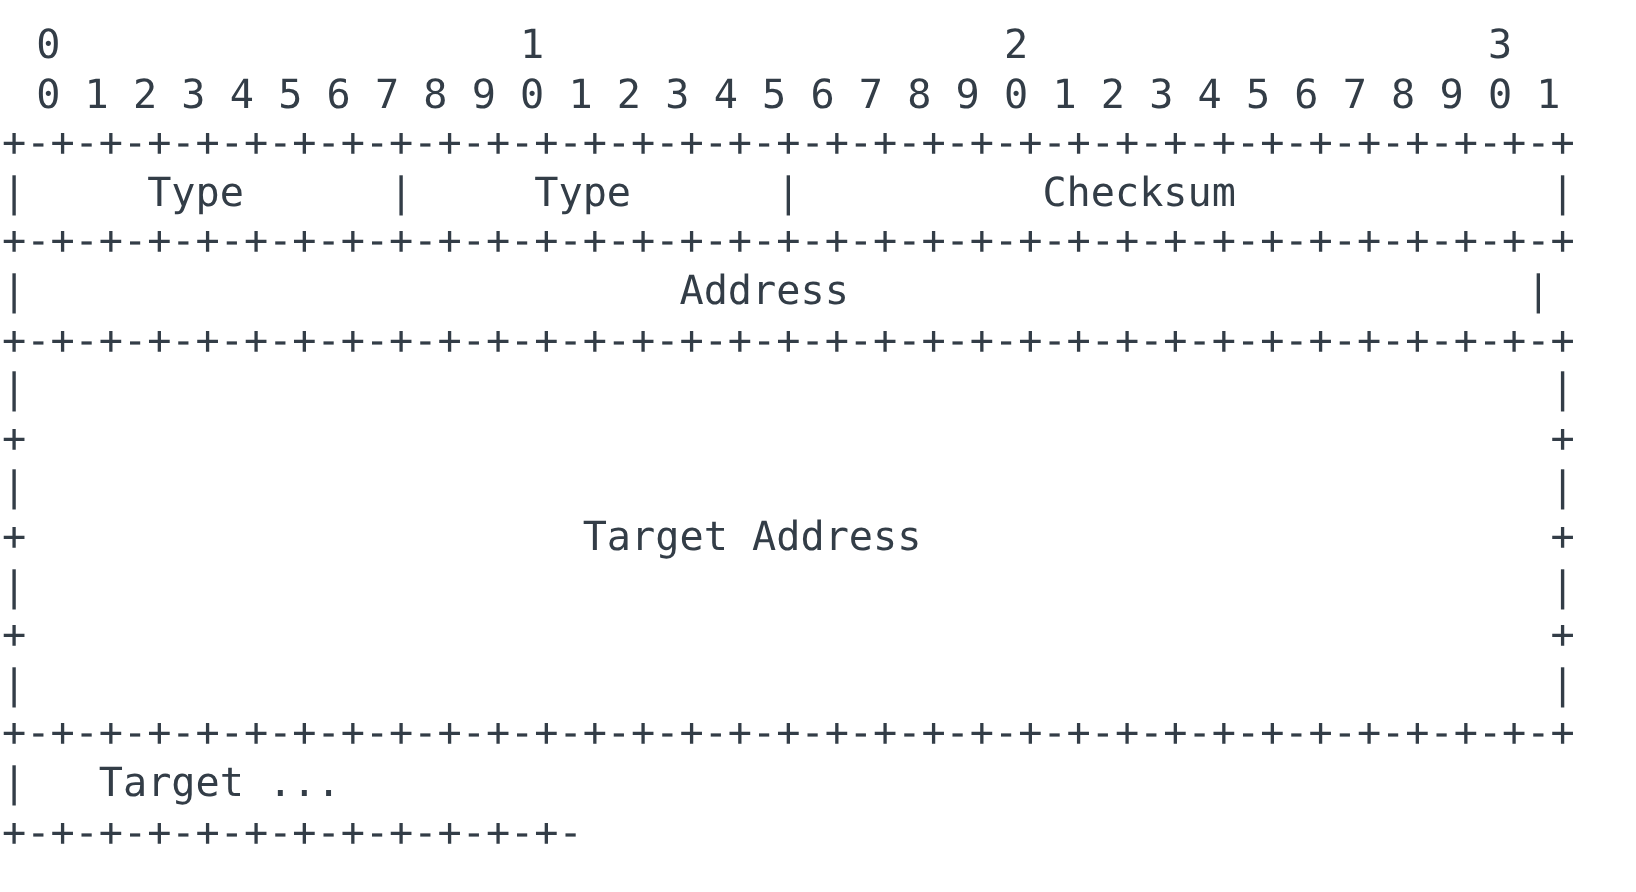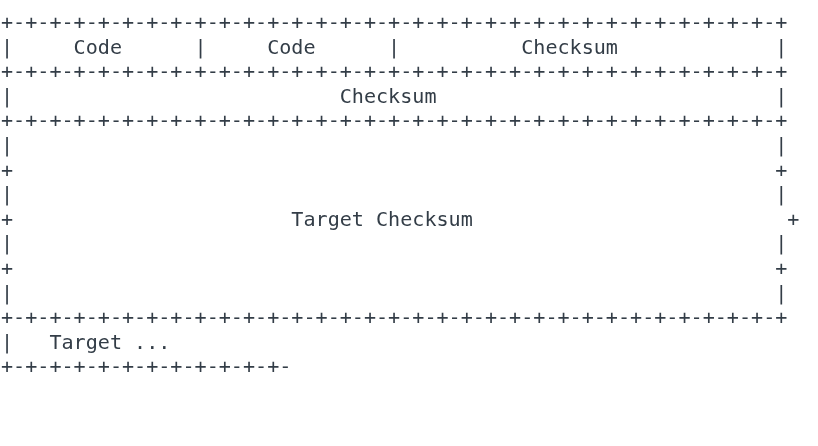--- a/index.html
+++ b/index.html
@@ -33,31 +33,35 @@
   }
   .ruler {
     margin-left: 5px;
   }
 </style>
 </head>
 <body>
 
 <div class="stage">
 
+  <div class="mono ruler">
+    <div class="line"> 0                   1                   2                   3</div>
+    <div class="line"> 0 1 2 3 4 5 6 7 8 9 0 1 2 3 4 5 6 7 8 9 0 1 2 3 4 5 6 7 8 9 0 1</div>
+  </div>
 
   <div class="mono body">
     <div class="line">+-+-+-+-+-+-+-+-+-+-+-+-+-+-+-+-+-+-+-+-+-+-+-+-+-+-+-+-+-+-+-+-+</div>
-    <div class="line">|     Code      |     Code      |          Checksum             |</div>
+    <div class="line">|     Type      |     Type      |          Checksum             |</div>
     <div class="line">+-+-+-+-+-+-+-+-+-+-+-+-+-+-+-+-+-+-+-+-+-+-+-+-+-+-+-+-+-+-+-+-+</div>
-    <div class="line">|                           Checksum                            |</div>
+    <div class="line">|                           Address                            |</div>
     <div class="line">+-+-+-+-+-+-+-+-+-+-+-+-+-+-+-+-+-+-+-+-+-+-+-+-+-+-+-+-+-+-+-+-+</div>
     <div class="line">|                                                               |</div>
     <div class="line">+                                                               +</div>
     <div class="line">|                                                               |</div>
-    <div class="line">+                       Target Checksum                          +</div>
+    <div class="line">+                       Target Address                          +</div>
     <div class="line">|                                                               |</div>
     <div class="line">+                                                               +</div>
     <div class="line">|                                                               |</div>
     <div class="line">+-+-+-+-+-+-+-+-+-+-+-+-+-+-+-+-+-+-+-+-+-+-+-+-+-+-+-+-+-+-+-+-+</div>
     <div class="line">|   Target ...</div>
     <div class="line">+-+-+-+-+-+-+-+-+-+-+-+-</div>
   </div>
 
 </div>
 

